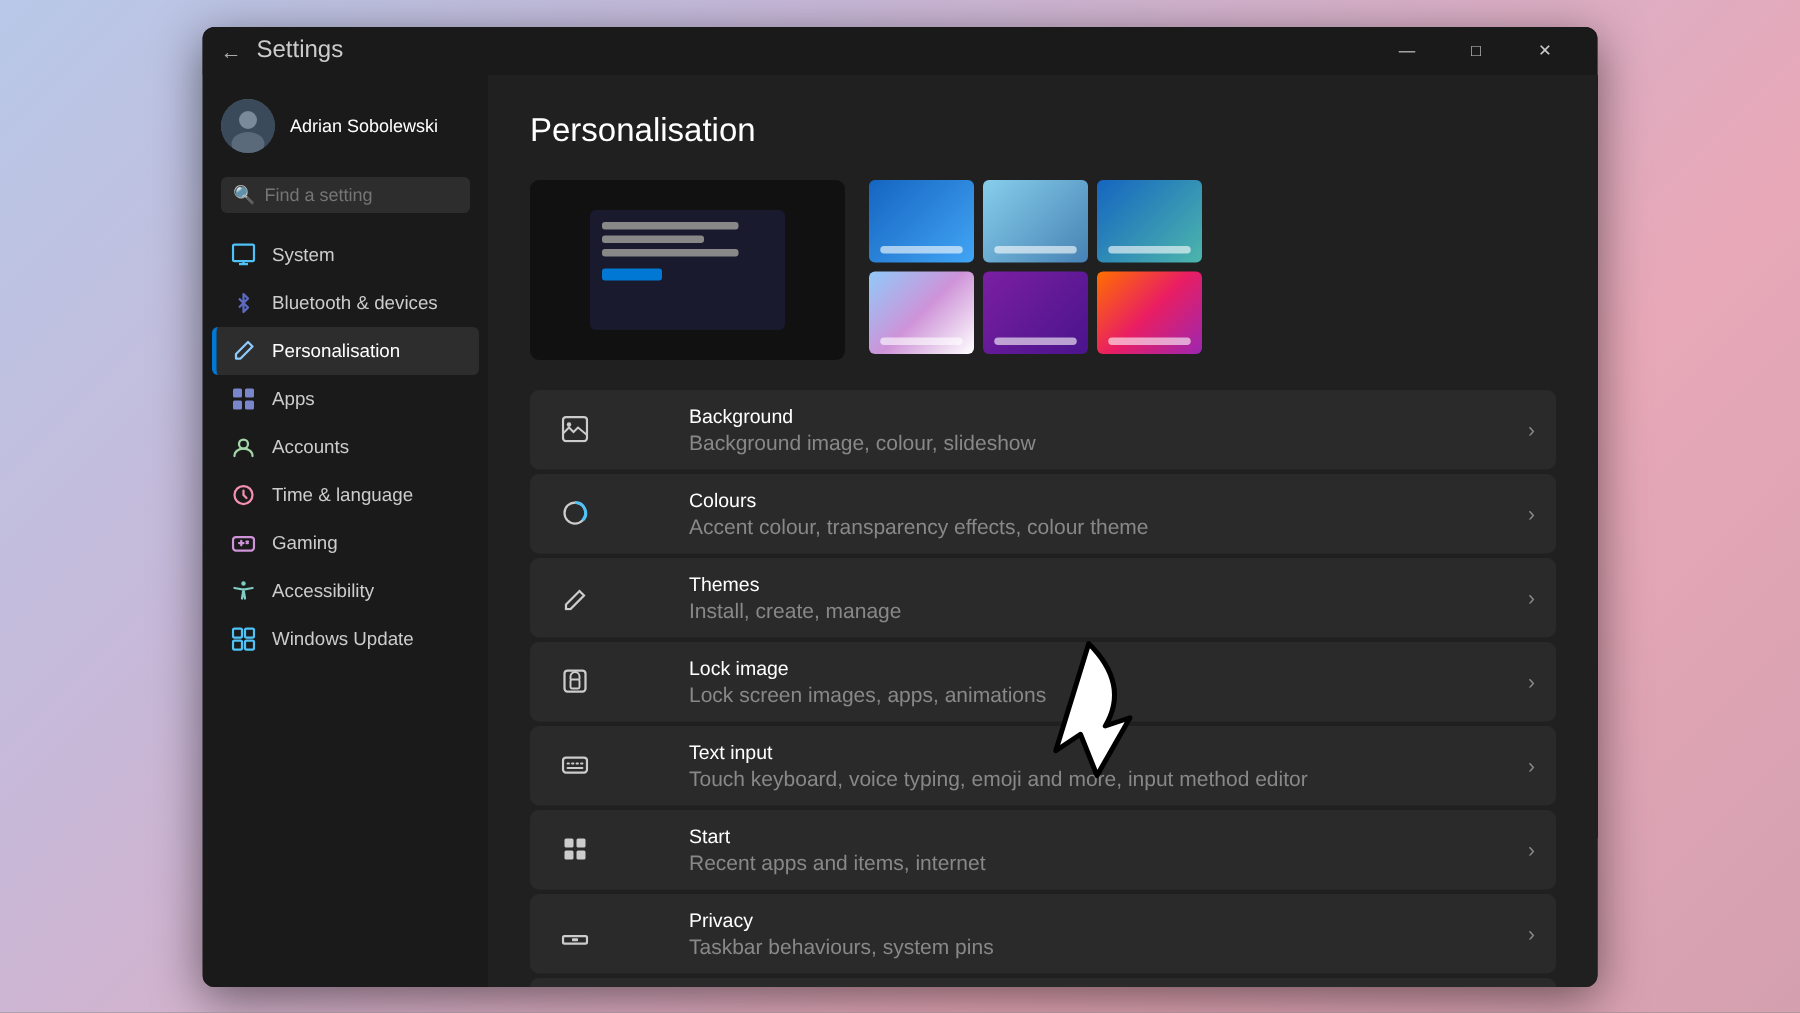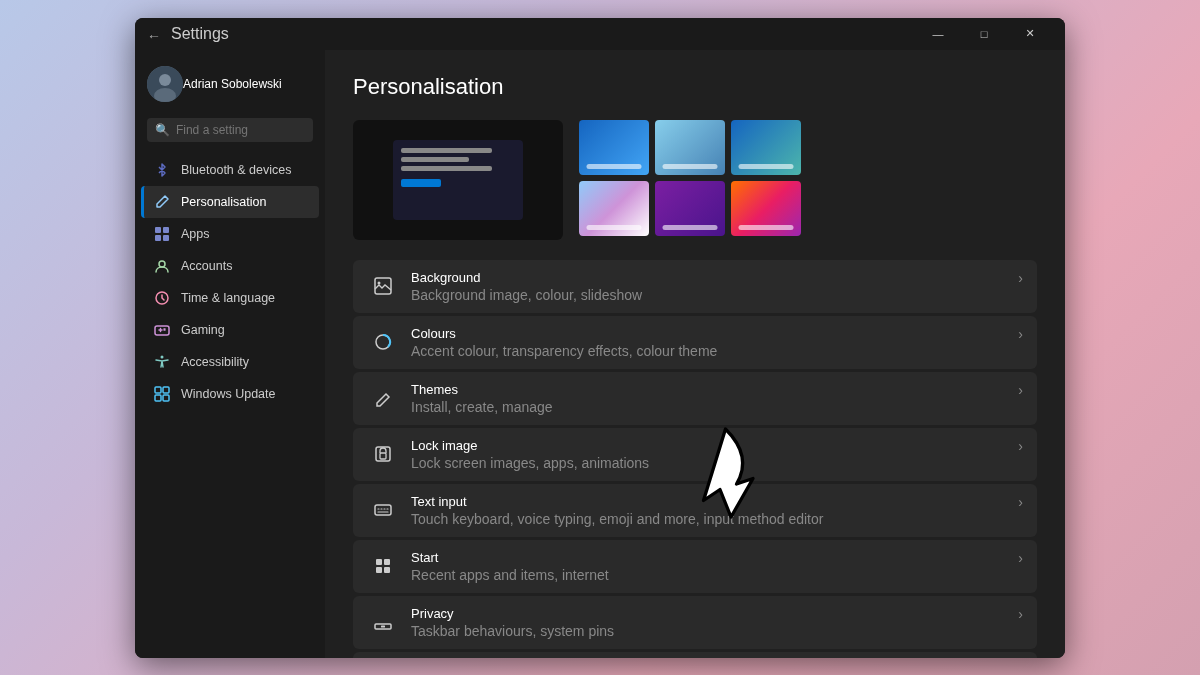--- a/index.html
+++ b/index.html
@@ -67,20 +67,21 @@
       flex-shrink: 0;
       overflow-y: auto;
       padding: 8px 0;
     }
     .sidebar::-webkit-scrollbar { width: 4px; }
     .sidebar::-webkit-scrollbar-thumb { background: #444; }
     .user-profile {
       display: flex;
       align-items: center;
       padding: 8px 12px 16px 12px;
+      gap: 10px;
     }
     .avatar {
       width: 36px;
       height: 36px;
       border-radius: 50%;
       background: linear-gradient(135deg, #5a6a7a, #3a4a5a);
       flex-shrink: 0;
       overflow: hidden;
       display: flex;
       align-items: center;
@@ -222,26 +223,27 @@
       background: rgba(255,255,255,0.6);
       border-radius: 3px;
     }
     .settings-list {
       display: flex;
       flex-direction: column;
       gap: 3px;
     }
     .settings-item {
       display: flex;
-      align-items: flex-start;
+      align-items: center;
       background: #2a2a2a;
       border-radius: 6px;
       padding: 10px 14px;
       cursor: pointer;
       min-height: 52px;
+      gap: 48px;
     }
     .item-icon {
       width: 32px;
       height: 32px;
       flex-shrink: 0;
       display: flex;
       align-items: center;
       justify-content: center;
       font-size: 16px;
       color: #ccc;
@@ -307,20 +309,29 @@
         </div>
         <span class="user-name">Adrian Sobolewski</span>
       </div>
 
       <div class="search-box">
         <span class="search-icon">🔍</span>
         <input type="text" placeholder="Find a setting" style="">
       </div>
 
       <div id="nav-list">
+          <div class="nav-item">
+      <span class="nav-icon">
+              <svg width="16" height="16" viewBox="0 0 16 16" fill="none">
+                <rect x="1" y="1" width="14" height="11" rx="1" stroke="#4fc3f7" stroke-width="1.5"></rect>
+                <path d="M5 14h6M8 12v2" stroke="#4fc3f7" stroke-width="1.5"></path>
+              </svg>
+            </span>
+      <span>System</span>
+    </div>
           <div class="nav-item">
       <span class="nav-icon">
               <svg width="16" height="16" viewBox="0 0 16 16" fill="none">
                 <path d="M5 5l6 6-3 3V2l3 3-6 6" stroke="#5c6bc0" stroke-width="1.5" stroke-linejoin="round"></path>
               </svg>
             </span>
       <span>Bluetooth &amp; devices</span>
     </div>
           <div class="nav-item active">
       <span class="nav-icon">

